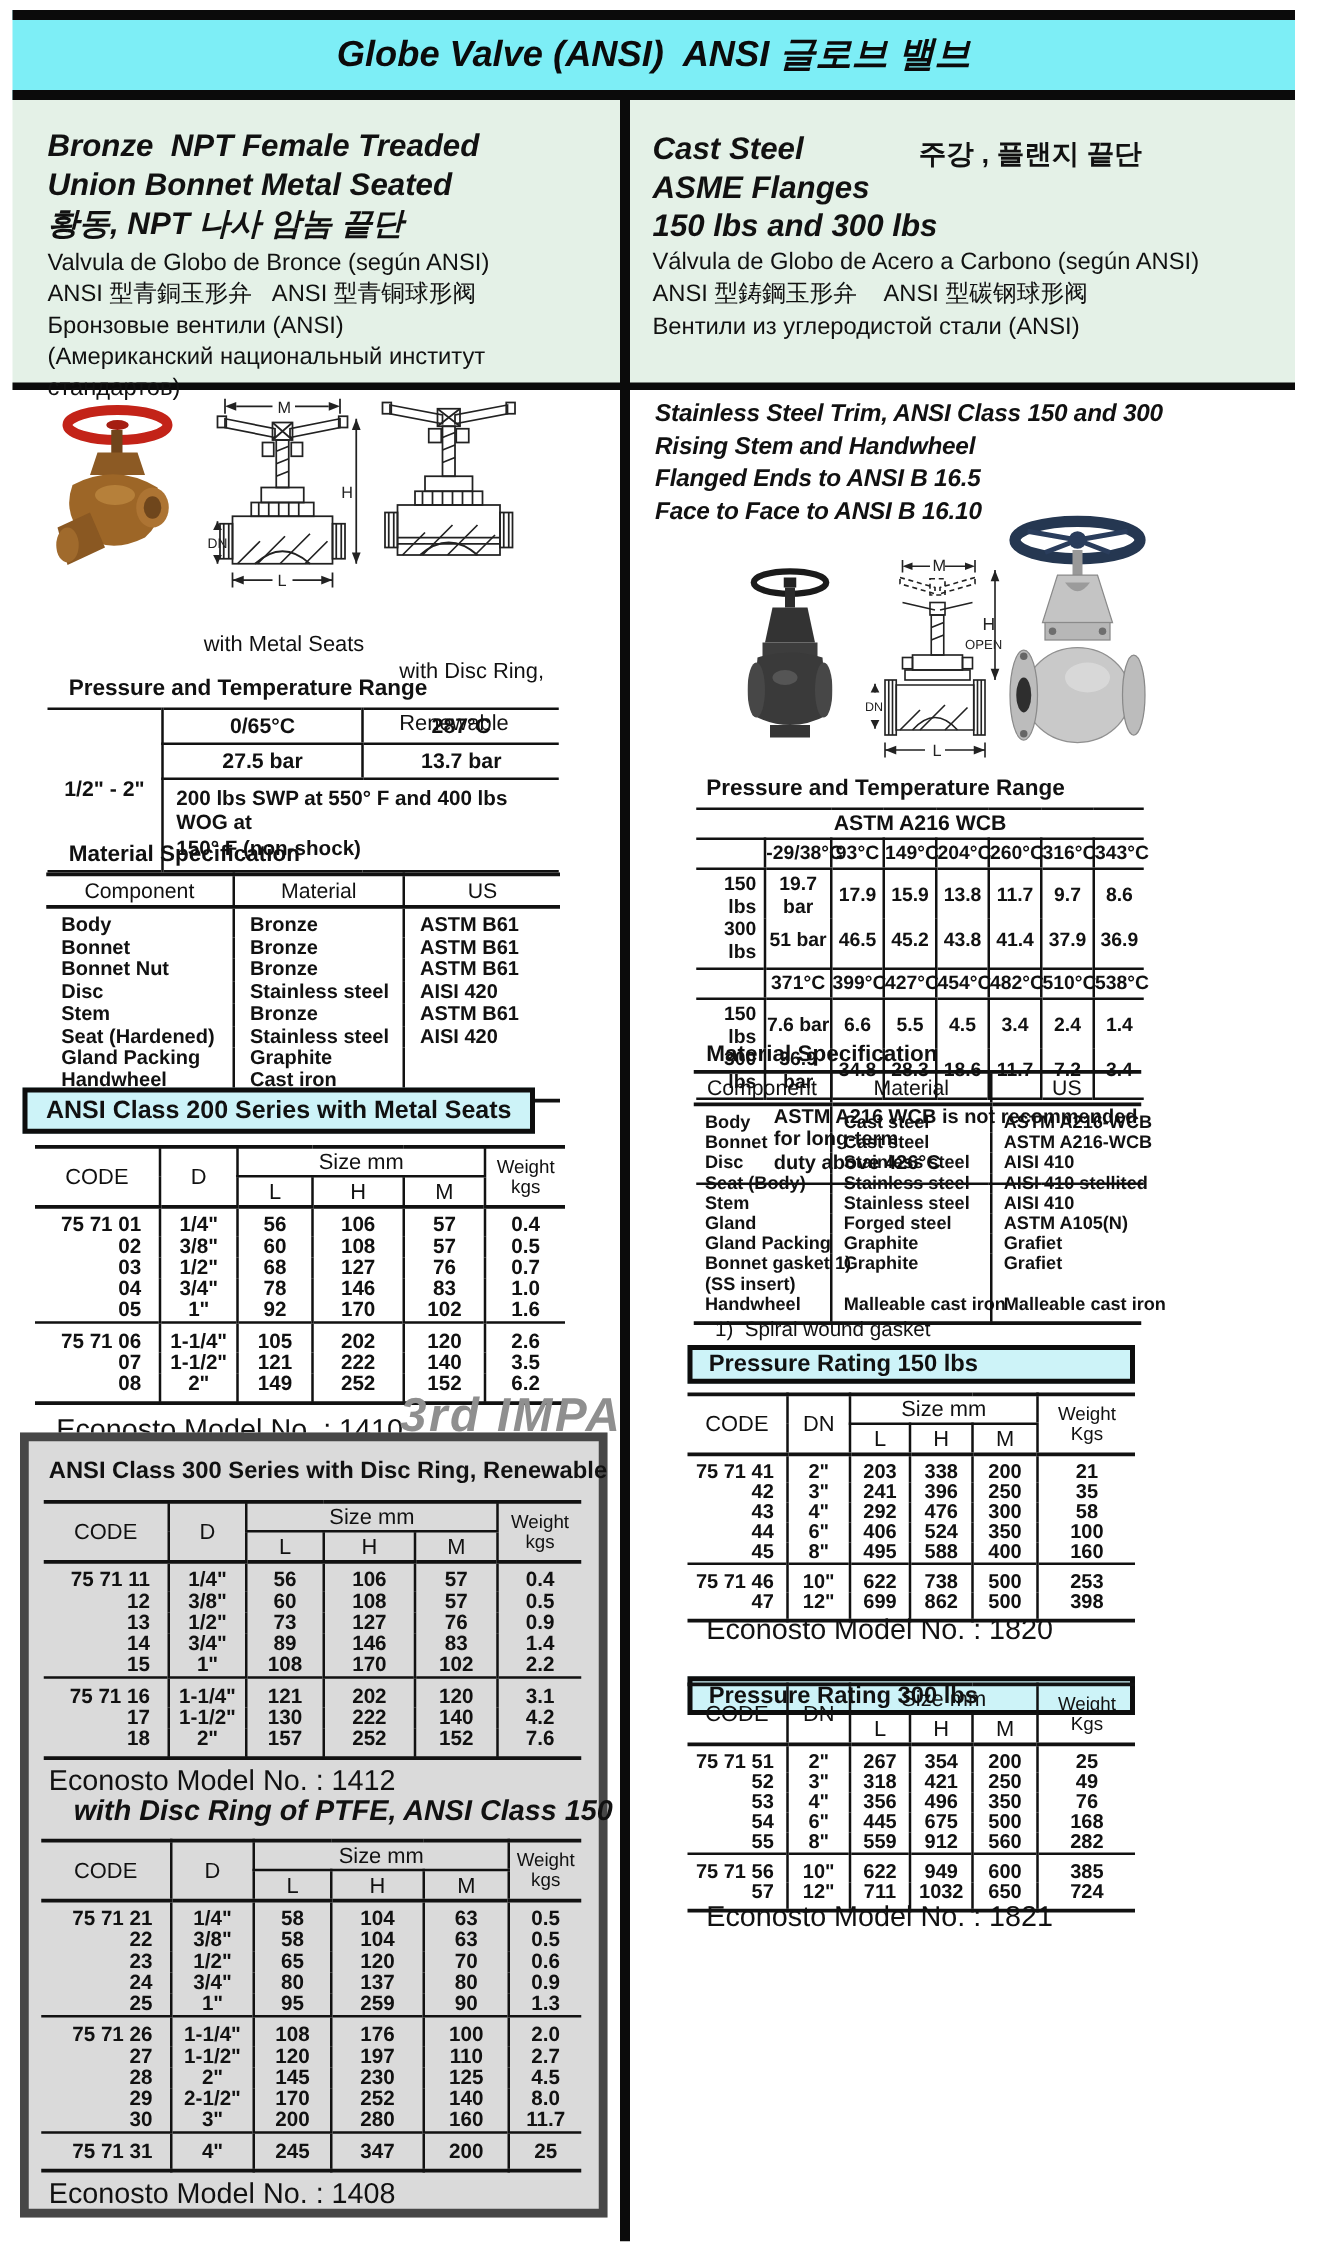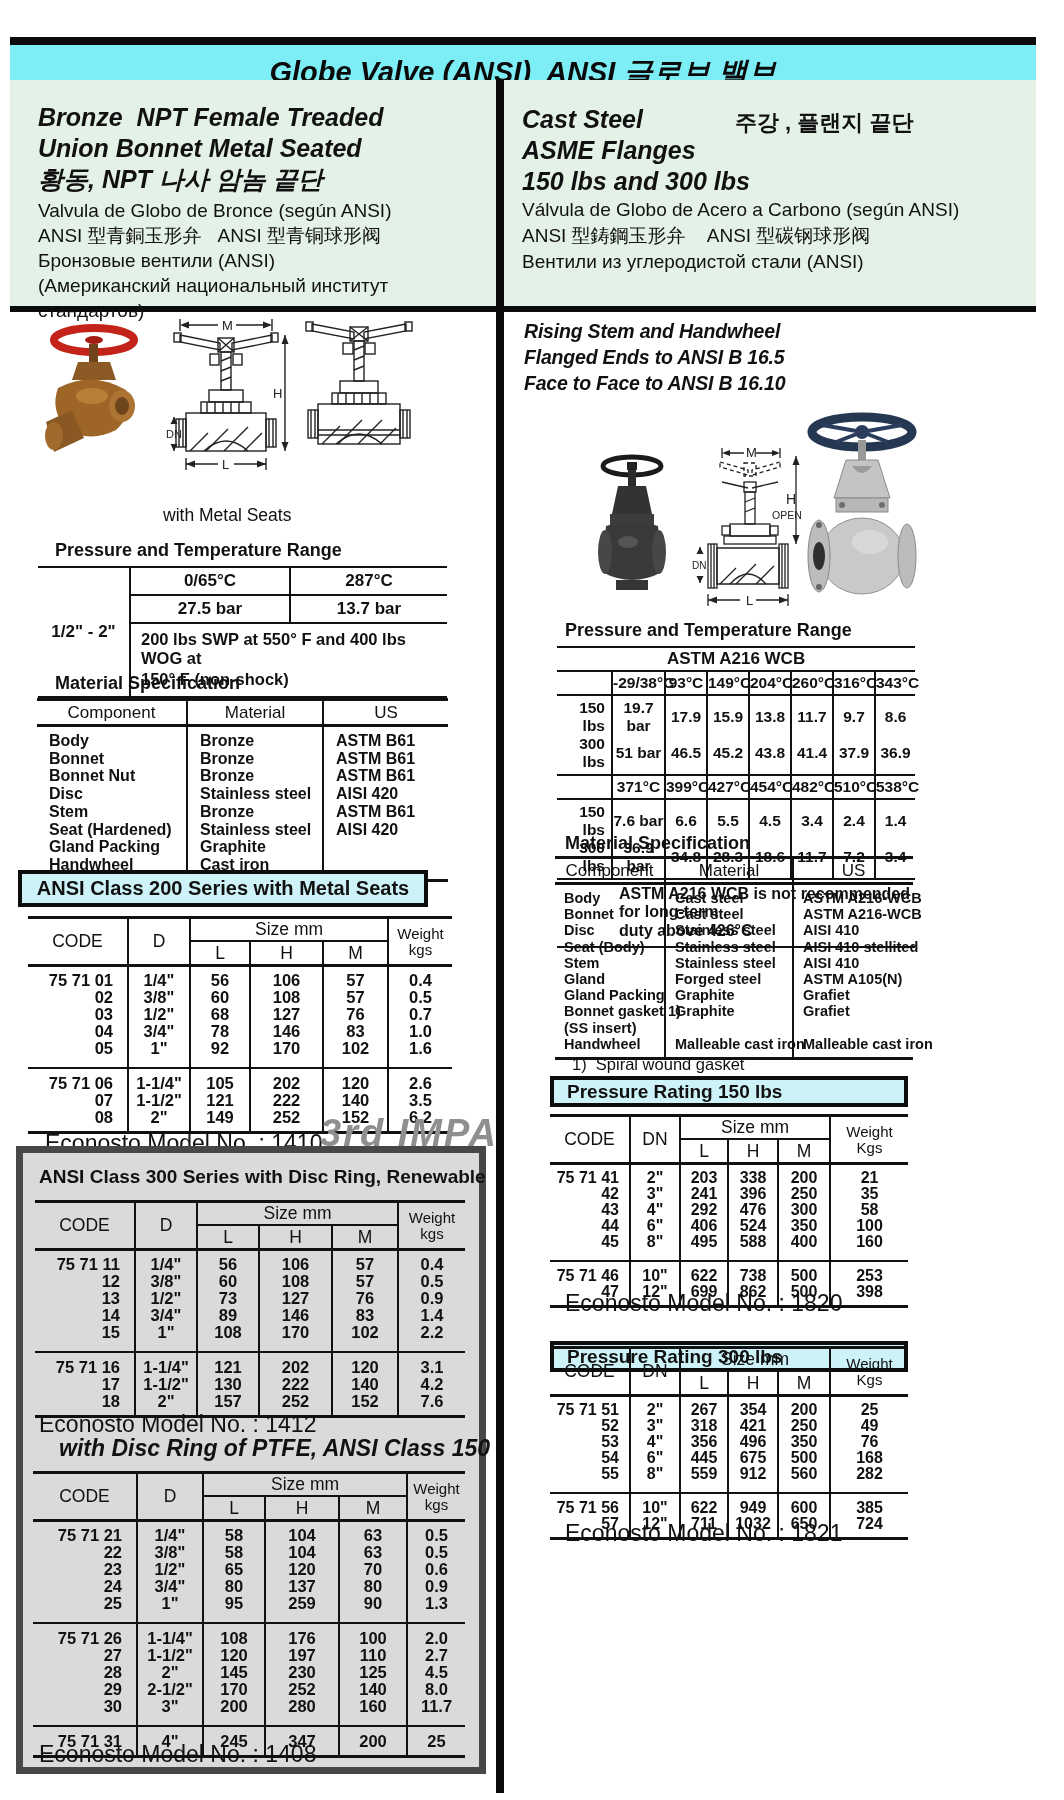--- a/index.html
+++ b/index.html
@@ -2,21 +2,21 @@
 <html><head>
 <meta charset="utf-8">
 <style>
   html,body{margin:0;padding:0;background:#ffffff;}
   #page{position:relative;width:1064px;height:1800px;background:#ffffff;
         font-family:"Liberation Sans",sans-serif;color:#111;overflow:hidden;}
   .abs{position:absolute;}
   
   .titlebar{position:absolute;left:10px;top:8px;width:1026px;height:72px;box-sizing:border-box;
     background:#7deef6;border-top:8px solid #0b0b0b;border-bottom:8px solid #0b0b0b;
-    display:flex;align-items:center;justify-content:center;margin-top:29px;}
+    display:flex;align-items:center;justify-content:center;}
   .titlebar span{font-style:italic;font-weight:bold;font-size:29px;white-space:pre;color:#0b0b0b;}
   .intro-strip{position:absolute;left:10px;top:80px;width:1026px;height:226px;
     background:#e4f1e7;border-bottom:6px solid #0b0b0b;}
   .vdivider{position:absolute;left:496px;top:80px;width:8px;height:1713px;background:#0b0b0b;}
   .big-line{font-weight:bold;font-style:italic;font-size:25px;line-height:31px;white-space:pre;}
   .small-line{font-size:19px;line-height:25px;white-space:pre;}
   .kor{font-weight:bold;font-size:22px;white-space:pre;}
   
   .sechead{position:absolute;font-weight:bold;font-size:18px;white-space:nowrap;}
   .model{position:absolute;font-size:23px;white-space:nowrap;}
@@ -44,21 +44,21 @@
   .gt thead tr:nth-child(2) th{height:22px;}
   .gt th.size{border-bottom:2px solid #111;}
   .gt th.wh{font-weight:normal;font-size:15px;line-height:16px;}
   .gt th+th,.gt td+td{border-left:2.5px solid #111;}
   .gt th.bl{border-left:2.5px solid #111;}
   .gt td{font-weight:bold;font-size:16.5px;line-height:17px;text-align:center;padding:0;}
   .gt td:first-child{text-align:right;padding-right:14px;}
   .gt tbody tr:first-child td{padding-top:5px;}
   .gt tbody tr:last-child td{padding-bottom:5px;}
   .gt tr.gsep td{border-top:2.5px solid #111;padding-top:6px;}
-  .gt tr.gpre td{padding-bottom:10px;}
+  .gt tr.gpre td{padding-bottom:0;}
   .gt.rt td{font-size:16px;line-height:16px;}
   .gt.rt td:first-child{padding-right:10px;}
   
   .mt{position:absolute;border-collapse:collapse;table-layout:fixed;
       border-top:3px solid #111;border-bottom:3px solid #111;}
   .mt th{font-weight:normal;font-size:17px;border-bottom:3px solid #111;height:23px;padding:0;}
   .mt th+th,.mt td+td{border-left:2.5px solid #111;}
   .mt td{font-weight:bold;text-align:left;padding:0 0 0 12px;white-space:nowrap;}
   .mt tbody tr:first-child td{padding-top:5px;}
   .mt tbody tr:last-child td{padding-bottom:5px;}
@@ -200,20 +200,24 @@
       <rect x="6" y="92" width="10" height="28"></rect>
         <rect x="98" y="92" width="10" height="28"></rect>
       <path d="M9,92 V120 M13,92 V120 M101,92 V120 M105,92 V120"></path>
       <line x1="16" y1="112" x2="98" y2="112"></line>
         <line x1="16" y1="117" x2="98" y2="117"></line>
       <path d="M34,126 Q57,106 80,126"></path>
     </g>
   </svg>
 
   <div class="cap" style="left:163px;top:505px;">with Metal Seats</div>
+  <div class="cap" style="left:300px;top:505px;">
+    <span>with Disc Ring,</span><br>
+    <span>Renewable</span>
+  </div>
 
   <div class="sechead" style="left:55px;top:540px;">Pressure and Temperature Range</div>
   <table class="ptl" style="left:38px;top:566px;width:409px;">
     <colgroup>
         <col style="width:92px">
         <col style="width:160px">
         <col style="width:157px">
       </colgroup>
     <tbody>
         <tr>
@@ -590,20 +594,21 @@
             <td>347</td>
             <td>200</td>
             <td>25</td>
           </tr>
         </tbody>
     </table>
     <div class="model" style="left:16px;top:588px;">Econosto Model No. : 1408</div>
   </div>
 
   <div class="feat">
+    <div>Stainless Steel Trim, ANSI Class 150 and 300</div>
     <div>Rising Stem and Handwheel</div>
     <div>Flanged Ends to ANSI B 16.5</div>
     <div>Face to Face to ANSI B 16.10</div>
   </div>
 
   <svg class="abs" style="left:598px;top:452px;" width="68" height="165" viewBox="0 0 68 165">
     <ellipse cx="34" cy="14" rx="29" ry="9" fill="none" stroke="#1b1b1b" stroke-width="5"></ellipse>
     <rect x="29" y="10" width="10" height="8" fill="#222"></rect>
     <rect x="30" y="18" width="8" height="16" fill="#2c2c2c"></rect>
     <polygon points="20,34 48,34 54,62 14,62" fill="#333"></polygon>

